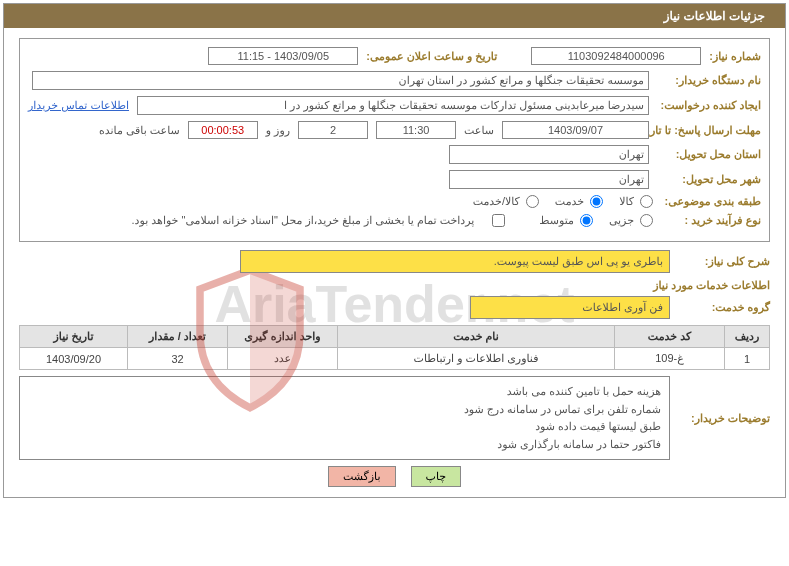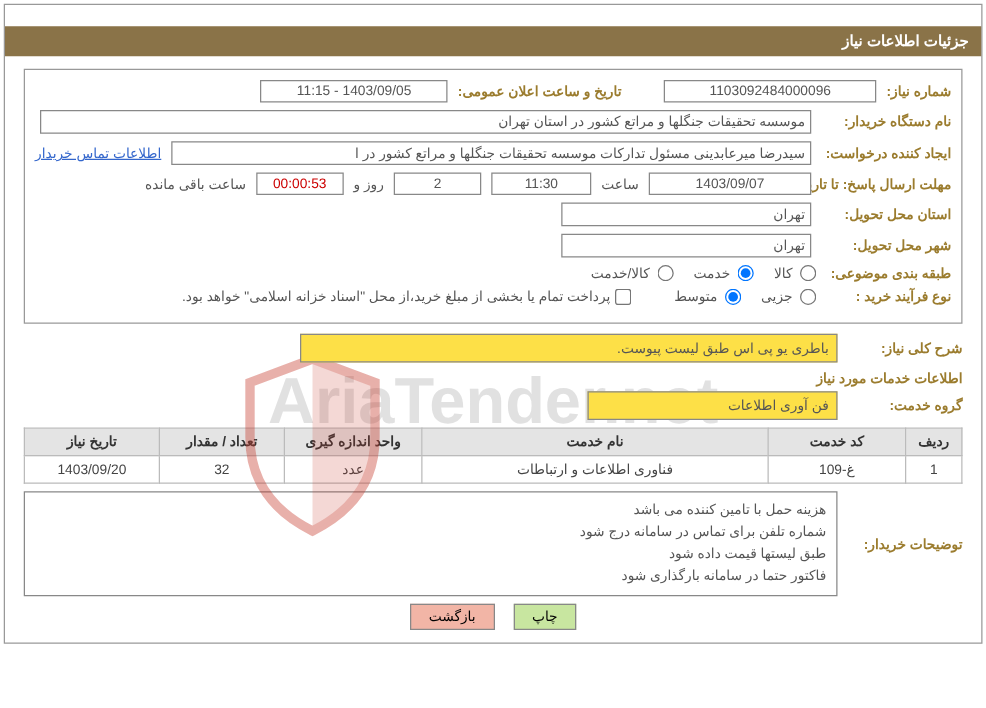--- a/index.html
+++ b/index.html
@@ -11,24 +11,23 @@
   width: 789px;
 }
 .outer-border {
   border: 1px solid #999;
   margin: 3px;
   padding-bottom: 10px;
 }
 .header-bar {
   background: #8a7348;
   color: #fff;
-  padding: 5px 10px;
+  padding: 5px 20px;
   font-weight: bold;
   font-size: 12px;
-  margin-top: 17px;
 }
 .info-box {
   border: 1px solid #999;
   margin: 10px 15px 8px 15px;
   padding: 8px;
 }
 .row {
   display: flex;
   flex-wrap: wrap;
   align-items: center;
@@ -59,21 +58,21 @@
   cursor: pointer;
   padding-right: 4px;
 }
 .radio-group {
   display: inline-flex;
   align-items: center;
   gap: 2px;
 }
 .radio-group label { color: #555; padding: 0 2px 0 14px; text-align: right; }
 .radio-group input[type=radio] { margin-left: 2px; vertical-align: middle;}
-.check-group { display: inline-flex; align-items: center; color: #555;}
+.check-group { display: inline-flex; align-items: center; color: #555; gap: 14px;}
 .check-group input { margin-left: 4px;}
 .section-label {
   color: #9b7c2e;
   font-weight: bold;
   margin: 6px 15px 4px 15px;
 }
 .desc-field {
   background: #fde047;
   border: 1px solid #888;
   padding: 4px 6px;
@@ -178,21 +177,21 @@
     </div>
 
     <div class="row">
       <span class="label" style="width:108px">ایجاد کننده درخواست:</span>
       <span class="field" style="flex:1;text-align:right">سیدرضا میرعابدینی مسئول تدارکات موسسه تحقیقات جنگلها و مراتع کشور در ا</span>
       <span class="link">اطلاعات تماس خریدار</span>
     </div>
 
     <div class="row">
       <span class="label" style="width:108px">مهلت ارسال پاسخ: تا تاریخ:</span>
-      <span class="field" style="width:130px">1403/09/07</span>
+      <span class="field" style="width:147px">1403/09/07</span>
       <span class="static-text">ساعت</span>
       <span class="field" style="width:80px">11:30</span>
       <span class="field" style="width:70px">2</span>
       <span class="static-text">روز و</span>
       <span class="field" style="width:70px;color:#c00">00:00:53</span>
       <span class="static-text">ساعت باقی مانده</span>
     </div>
 
     <div class="row">
       <span class="label" style="width:108px">استان محل تحویل:</span>

